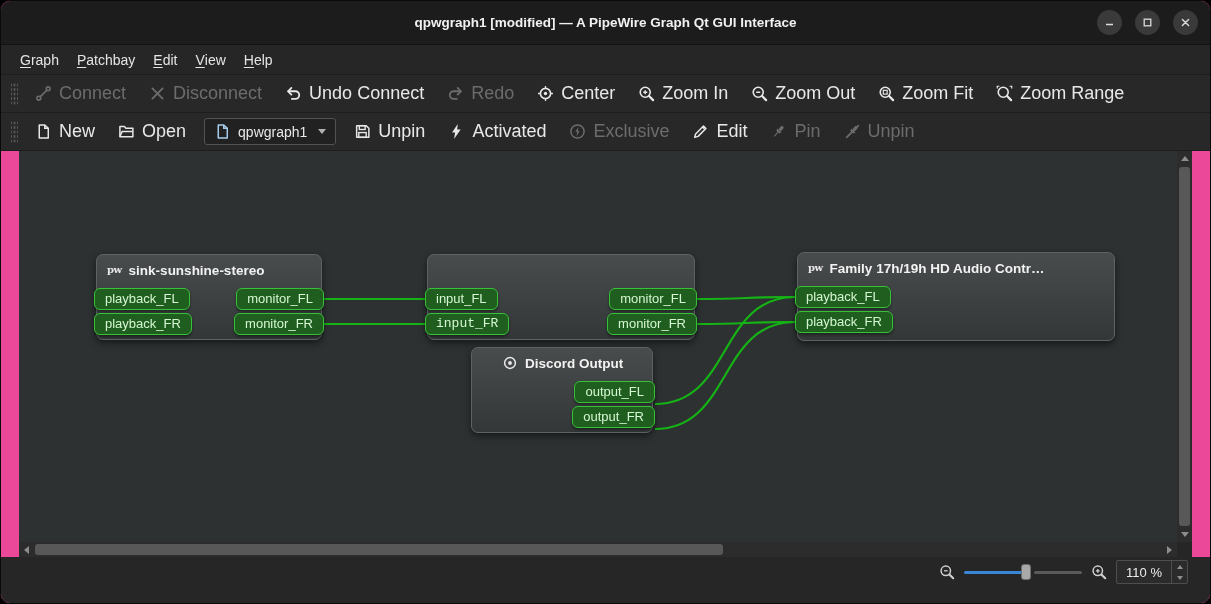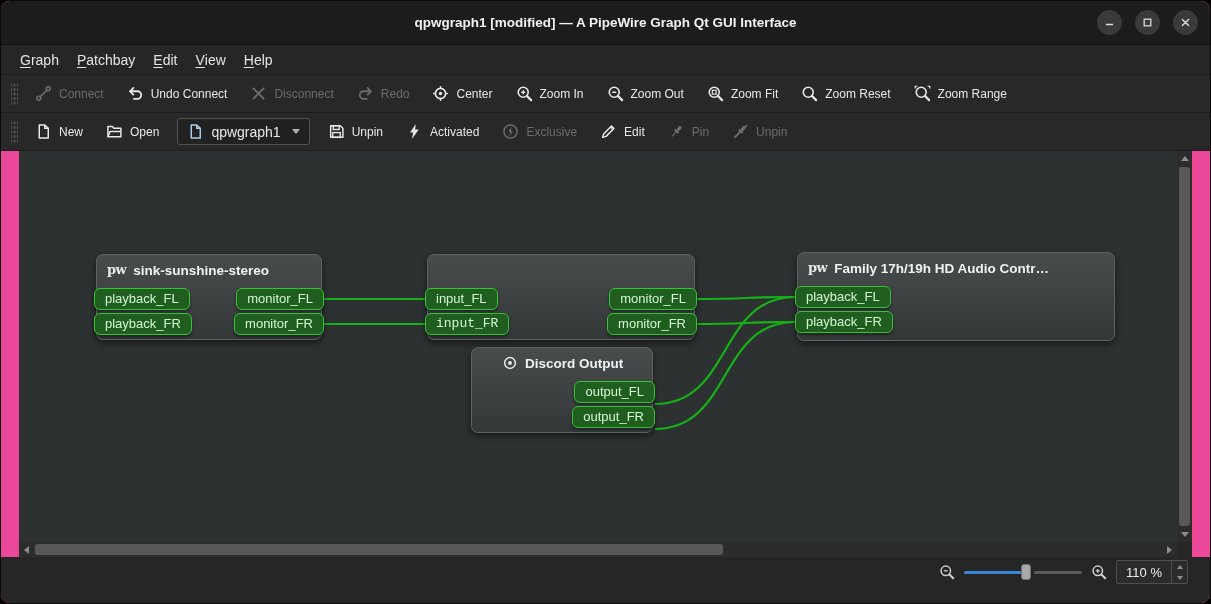--- a/index.html
+++ b/index.html
@@ -8,36 +8,36 @@
 .titlebar{flex:0 0 44px;background:#1c1c1c;display:flex;align-items:center;justify-content:center;position:relative;border-bottom:1px solid #121212}
 .title{color:#f1f1f1;font-size:13.5px;font-weight:bold}
 .win-controls{position:absolute;right:12px;top:0;height:100%;display:flex;align-items:center;gap:13px}
 .winbtn{width:25px;height:25px;border-radius:50%;background:#3a3a3a;display:flex;align-items:center;justify-content:center;color:#dcdcdc}
 .winbtn svg{width:11px;height:11px;display:block}
 .menubar{flex:0 0 30px;background:#262626;border-bottom:1px solid #1d1d1d;display:flex;align-items:stretch;padding-left:10px}
 .menu-item{display:flex;align-items:center;padding:0 9px;color:#e4e4e4;font-size:14px}
 .menu-item u{text-underline-offset:2px}
 .toolbar{flex:0 0 38px;background:#282828;border-bottom:1px solid #1d1d1d;display:flex;align-items:center;padding-left:6px}
 .tb-handle{width:7px;height:22px;margin:0 8px 0 4px;background-image:radial-gradient(circle,#585858 1px,transparent 1.3px);background-size:3.5px 4.5px;background-position:center}
-.tb-btn{display:flex;align-items:center;gap:7px;padding:5px 9px;margin-right:5px;border-radius:4px;color:#e8e8e8;font-size:12px;white-space:nowrap}
+.tb-btn{display:flex;align-items:center;gap:7px;padding:5px 9px;margin-right:5px;border-radius:4px;color:#e8e8e8;font-size:18px;white-space:nowrap}
 .tb-btn.disabled{color:#6c6c6c}
 .tb-ico{display:flex}
 .tb-ico svg{width:17px;height:17px;display:block}
 .combo{display:flex;align-items:center;gap:7px;margin:0 9px 0 4px;padding:4px 9px;background:#212121;border:1px solid #525252;border-radius:3px;color:#e8e8e8;font-size:14px}
 .combo .tb-ico{color:#a8cdec}
 .combo-arrow{width:0;height:0;border-left:4px solid transparent;border-right:4px solid transparent;border-top:5px solid #b0b0b0;margin-left:4px}
 .content{flex:1;display:grid;grid-template-columns:1fr 15px;grid-template-rows:1fr 15px;padding:0 18px}
 .canvas{grid-column:1;grid-row:1;position:relative;background:var(--canvas-bg,#2d3131);overflow:hidden}
 #wires{position:absolute;inset:0;width:100%;height:100%;z-index:0}
 .wire{fill:none;stroke:var(--wire,#15b315);stroke-width:2.2}
 .node{position:absolute;z-index:1;background:linear-gradient(180deg,#484c4c,#333737);border:1px solid #5e6262;border-radius:7px;box-shadow:0 3px 7px rgba(0,0,0,.5)}
 .node-header{display:flex;align-items:center;gap:7px;padding:7px 10px 0 10px;color:#f2f2f2;font-size:13.5px;font-weight:bold;white-space:nowrap;overflow:hidden}
 .node-ico{display:flex;color:#eaeaea}
 .node-ico svg{width:16px;height:16px;display:block}
-.node-ico.pw{font-family:"DejaVu Serif",serif;font-weight:bold;font-size:13px;letter-spacing:-.5px;line-height:16px}
+.node-ico.pw{font-family:"DejaVu Serif",serif;font-weight:bold;font-size:10px;letter-spacing:-.5px;line-height:16px}
 .port{position:absolute;height:22px;line-height:19px;padding:0 10px;background:var(--port-fill,#205e20);border:1.5px solid var(--port-border,#38c038);border-radius:6px;color:var(--port-text,#d4f6d2);font-size:13px;white-space:nowrap;box-shadow:0 2px 3px rgba(0,0,0,.4);z-index:2}
 .port.in{left:-3px}
 .port.out{right:-3px}
 .vscroll{grid-column:2;grid-row:1;background:#2c2c2c;display:flex;flex-direction:column}
 .hscroll{grid-column:1;grid-row:2;background:#2c2c2c;display:flex}
 .corner{grid-column:2;grid-row:2;background:#262626}
 .sb-btn{flex:0 0 15px;display:flex;align-items:center;justify-content:center}
 .tri{width:0;height:0}
 .tri.up{border-left:4px solid transparent;border-right:4px solid transparent;border-bottom:5px solid #8d8d8d}
 .tri.down{border-left:4px solid transparent;border-right:4px solid transparent;border-top:5px solid #8d8d8d}
@@ -103,36 +103,36 @@
           <svg viewBox="0 0 16 16">
             <g stroke="currentColor" stroke-width="1.5" fill="none" stroke-linecap="round">
               <circle cx="3.6" cy="12.4" r="1.8"></circle>
               <circle cx="12.4" cy="3.6" r="1.8"></circle>
               <path d="M5 11 11 5"></path>
             </g>
           </svg>
         </span>
         <span class="tb-label">Connect</span>
       </div>
+      <div class="tb-btn disabled">
+        <span class="tb-ico">
+          <svg viewBox="0 0 16 16">
+            <path d="M3.2 3.2l9.6 9.6M12.8 3.2 3.2 12.8" stroke="currentColor" stroke-width="1.8" stroke-linecap="round"></path>
+          </svg>
+        </span>
+        <span class="tb-label">Disconnect</span>
+      </div>
       <div class="tb-btn">
         <span class="tb-ico">
           <svg viewBox="0 0 16 16">
             <path d="M6 2.8 2.9 5.9 6 9" fill="none" stroke="currentColor" stroke-width="1.7" stroke-linecap="round" stroke-linejoin="round"></path>
             <path d="M3.2 5.9h6.6a3.6 3.6 0 0 1 0 7.2H6.5" fill="none" stroke="currentColor" stroke-width="1.7" stroke-linecap="round"></path>
           </svg>
         </span>
         <span class="tb-label">Undo Connect</span>
-      </div>
-      <div class="tb-btn disabled">
-        <span class="tb-ico">
-          <svg viewBox="0 0 16 16">
-            <path d="M3.2 3.2l9.6 9.6M12.8 3.2 3.2 12.8" stroke="currentColor" stroke-width="1.8" stroke-linecap="round"></path>
-          </svg>
-        </span>
-        <span class="tb-label">Disconnect</span>
       </div>
       <div class="tb-btn disabled">
         <span class="tb-ico">
           <svg viewBox="0 0 16 16">
             <path d="M10 2.8 13.1 5.9 10 9" fill="none" stroke="currentColor" stroke-width="1.7" stroke-linecap="round" stroke-linejoin="round"></path>
             <path d="M12.8 5.9H6.2a3.6 3.6 0 0 0 0 7.2h3" fill="none" stroke="currentColor" stroke-width="1.7" stroke-linecap="round"></path>
           </svg>
         </span>
         <span class="tb-label">Redo</span>
       </div>
@@ -168,29 +168,20 @@
       </div>
       <div class="tb-btn">
         <span class="tb-ico">
           <svg viewBox="0 0 16 16">
             <circle cx="6.8" cy="6.8" r="4.7" fill="none" stroke="currentColor" stroke-width="1.5"></circle>
             <line x1="10.4" y1="10.4" x2="14.2" y2="14.2" stroke="currentColor" stroke-width="2.1" stroke-linecap="round"></line>
             <rect x="5" y="5" width="3.6" height="3.6" fill="none" stroke="currentColor" stroke-width="1.1"></rect>
           </svg>
         </span>
         <span class="tb-label">Zoom Fit</span>
-      </div>
-      <div class="tb-btn">
-        <span class="tb-ico">
-          <svg viewBox="0 0 16 16">
-            <circle cx="6.8" cy="6.8" r="4.7" fill="none" stroke="currentColor" stroke-width="1.5"></circle>
-            <line x1="10.4" y1="10.4" x2="14.2" y2="14.2" stroke="currentColor" stroke-width="2.1" stroke-linecap="round"></line>
-          </svg>
-        </span>
-        <span class="tb-label">Zoom Reset</span>
       </div>
       <div class="tb-btn">
         <span class="tb-ico">
           <svg viewBox="0 0 16 16">
             <circle cx="6.8" cy="6.8" r="4.7" fill="none" stroke="currentColor" stroke-width="1.5"></circle>
             <line x1="10.4" y1="10.4" x2="14.2" y2="14.2" stroke="currentColor" stroke-width="2.1" stroke-linecap="round"></line>
             <path d="M1.2 3.2V1.2h2M12.8 1.2h2v2" fill="none" stroke="currentColor" stroke-width="1.1"></path>
           </svg>
         </span>
         <span class="tb-label">Zoom Range</span>

